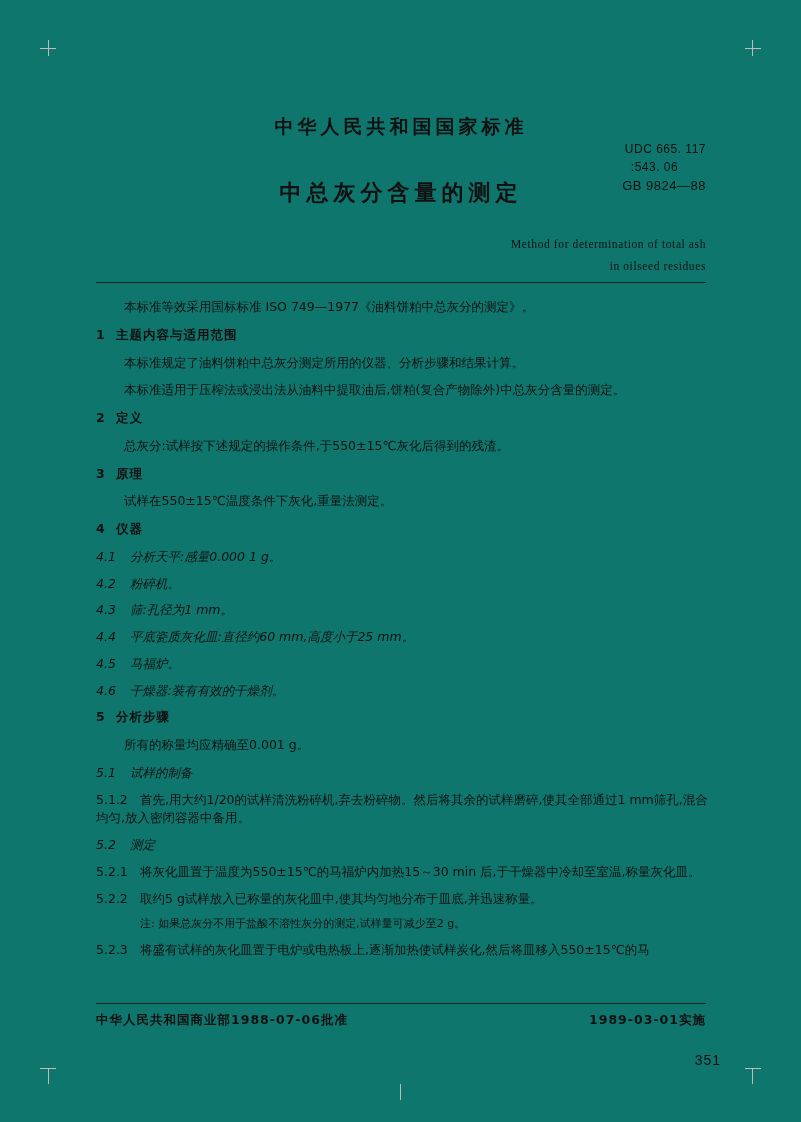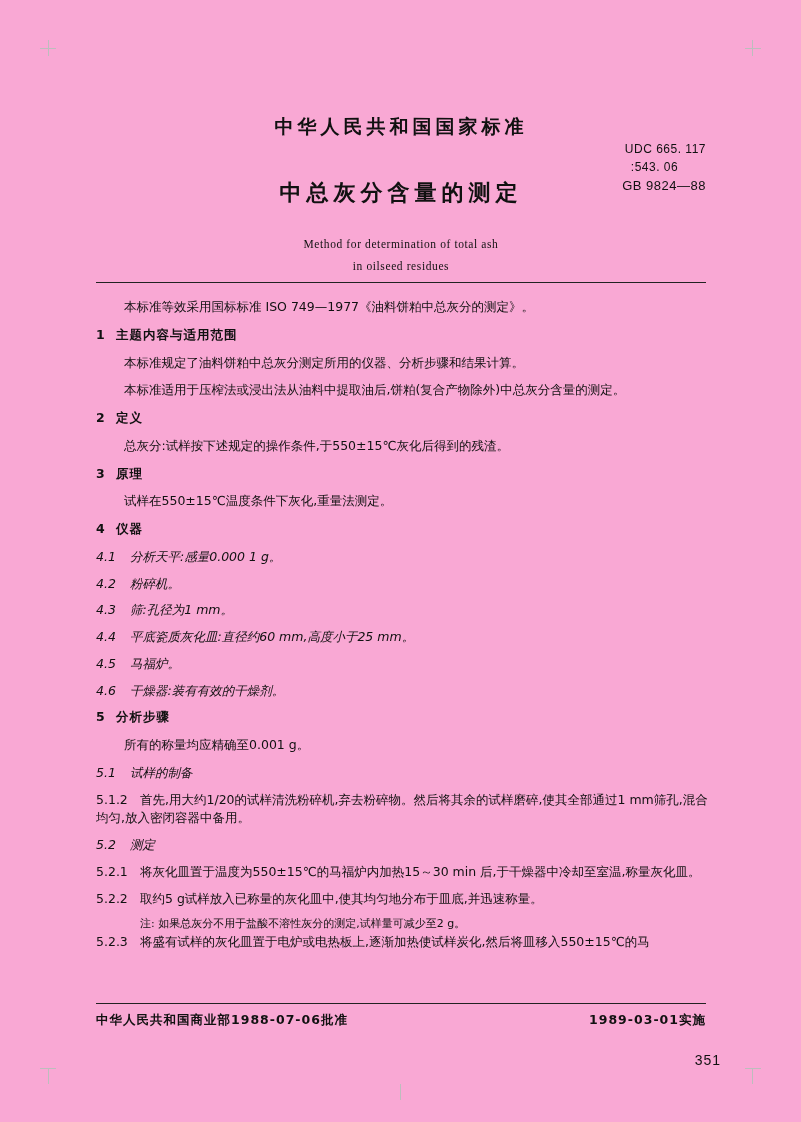--- a/index.html
+++ b/index.html
@@ -13,21 +13,21 @@
     position: relative;
     font-family: "Liberation Serif", "DejaVu Serif", serif;
     color: #111;
     overflow: hidden;
   }
   .page {
     position: absolute;
     left: 0; top: 0;
     width: 801px;
     height: 1122px;
-    background: #f9a8d4;
+    background: #0f766e;
   }
   
   .reg {
     position: absolute;
     background: #bdbdbd;
   }
   .reg.v { width: 1px; height: 16px; }
   .reg.h { height: 1px; width: 16px; }
 
   .content {
@@ -47,21 +47,21 @@
   }
   .doc-title {
     text-align: center;
     font-size: 22px;
     letter-spacing: 5px;
     font-weight: bold;
     font-family: "DejaVu Sans", "Liberation Sans", sans-serif;
     margin-top: 38px;
   }
   .en-title {
-    text-align: center;
+    text-align: right;
     font-size: 11.5px;
     font-family: "Liberation Serif", serif;
     letter-spacing: 0.6px;
     margin-top: 26px;
     line-height: 1.9;
   }
   .en-title div:nth-child(2) {
     letter-spacing: 0.6px;
   }
 
@@ -128,21 +128,21 @@
     width: 34px;
   }
   .subsub {
     margin: 0 0 8px 0;
   }
   .subsub .num {
     display: inline-block;
     width: 44px;
   }
   .note {
-    margin: 0 0 0 0;
+    margin: 0 0 8px 0;
     padding-left: 44px;
     font-size: 11px;
   }
 
   .footer {
     position: absolute;
     left: 96px;
     top: 1012px;
     width: 610px;
     font-family: "DejaVu Sans", "Liberation Sans", sans-serif;

